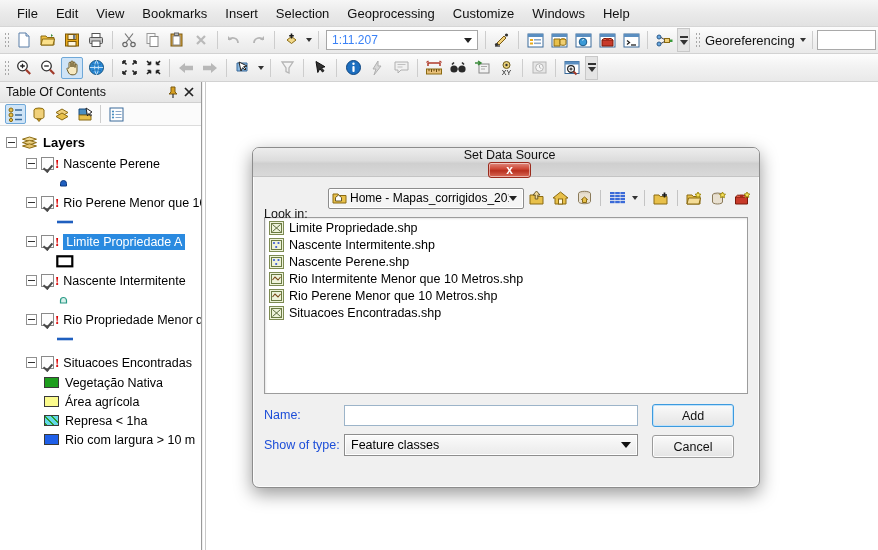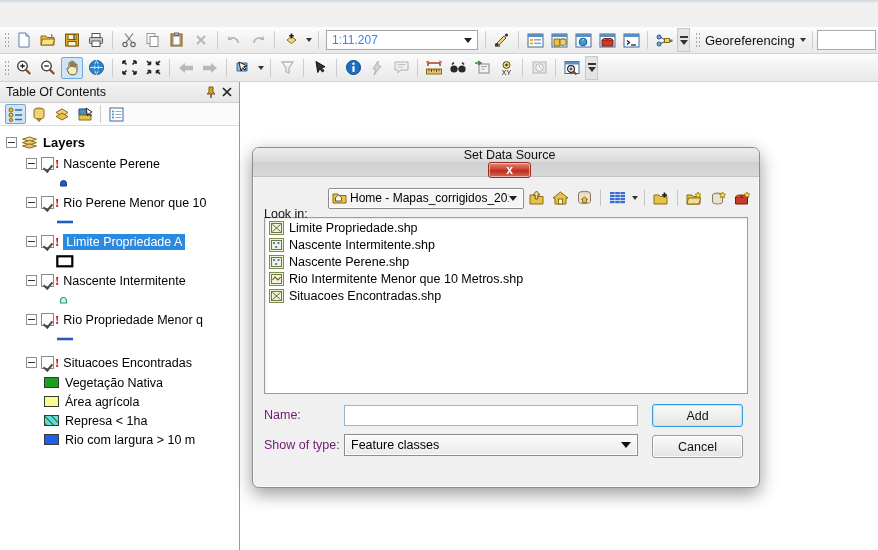--- a/index.html
+++ b/index.html
@@ -65,21 +65,21 @@
   .geo-dd::after { content:""; border-left:3.5px solid transparent;border-right:3.5px solid transparent;border-top:4px solid #333; }
   .geo-combo { height:20px; background:#fff; border:1px solid #a9a9a9; flex:1; min-width:20px; margin-right:2px; }
 
   .overflow-btn { width:13px; height:24px; flex:none; display:flex; flex-direction:column;
       align-items:center; justify-content:center; background:#e4e4e4; border:1px solid #c8c8c8; margin:0 1px;}
   .overflow-btn .bar { width:8px; height:2px; background:#333; margin-bottom:2px; }
   .overflow-btn .tri { border-left:4px solid transparent;border-right:4px solid transparent;border-top:5px solid #333; }
 
   
   .toc {
-    position:absolute; left:0; top:82px; width:240px; height:468px;
+    position:absolute; left:0; top:82px; width:202px; height:468px;
     background:#ffffff; border-right:1px solid #9a9a9a;
     display:flex; flex-direction:column;
   }
   .toc-title {
     height:21px; background: linear-gradient(to bottom,#f3f3f3,#e6e6e6);
     border-bottom:1px solid #d0d0d0;
     display:flex; align-items:center; padding:0 4px 0 6px; flex:none;
   }
   .toc-title .t { flex:1; font-size:12.5px; color:#111; }
   .toc-title .ic { width:16px;height:16px; display:flex;align-items:center;justify-content:center;
@@ -168,47 +168,59 @@
   }
   .frow { display:flex; align-items:flex-start; height:17px; }
   .ficon { width:15px;height:14px; margin-right:5px; flex:none;
      border:1px solid #7d8b52; background:#eef3da;
      display:flex;align-items:center;justify-content:center; }
   .fname { font-size:12.5px; color:#000; white-space:nowrap; }
 
   .form { margin-top:10px; display:flex; }
   .form-left { flex:1; }
   .frow2 { display:flex; align-items:center; height:22px; margin-bottom:8px; }
-  .frow2 .lab { width:80px; font-size:12.5px; color:#701a75; flex:none; }
+  .frow2 .lab { width:80px; font-size:12.5px; color:#1d4ed8; flex:none; }
   .txtinput { flex:1; height:21px; background:#fff; border:1px solid #9cb4c9;
       box-shadow: 0 0 0 1px #fff inset; }
   .selinput { flex:1; height:22px; background:linear-gradient(to bottom,#fbfbfb,#eaeaea);
       border:1px solid #8d8d8d; display:flex; align-items:center; padding:0 3px 0 6px;
       font-size:12.5px; color:#000; box-shadow: 0 0 0 1px #fff inset; }
   .selinput .v { flex:1; }
   .selinput .dd::after { content:""; display:block; border-left:5px solid transparent;
       border-right:5px solid transparent; border-top:6px solid #111; margin-right:3px; }
   .form-right { width:96px; flex:none; margin-left:14px; }
-  .btn { width:91px; height:23px; margin-bottom:8px;
+  .btn { width:82px; height:23px; margin-bottom:8px;
      background:linear-gradient(to bottom,#fafafa,#e4e4e4);
      border:1px solid #9b9b9b; border-radius:3px;
      display:flex; align-items:center; justify-content:center;
      font-size:12.5px; color:#111;
      box-shadow: 0 0 0 1px rgba(255,255,255,.85) inset; }
   .btn.default { border:1px solid #3c9ade; box-shadow: 0 0 0 1px #bfe2fb inset; }
 
   
   svg { display:block; }
 </style>
 </head>
 <body>
 
 <div id="app">
   <div class="topstrip"></div>
 
+  <div class="menubar">
+    <div class="menu-item">File</div>
+    <div class="menu-item">Edit</div>
+    <div class="menu-item">View</div>
+    <div class="menu-item">Bookmarks</div>
+    <div class="menu-item">Insert</div>
+    <div class="menu-item">Selection</div>
+    <div class="menu-item">Geoprocessing</div>
+    <div class="menu-item">Customize</div>
+    <div class="menu-item">Windows</div>
+    <div class="menu-item">Help</div>
+  </div>
 
   <div class="toolbar" id="toolbar1">
     <div class="grip"></div>
 
     <div class="tb-btn">
       <svg width="16" height="16" viewBox="0 0 16 16">
           <path d="M3 1h7l3 3v11H3z" fill="#fff" stroke="#5a7fa8"></path>
           <path d="M10 1v3h3" fill="#dce8f5" stroke="#5a7fa8"></path>
         </svg>
     </div>
@@ -833,20 +845,29 @@
         <div class="frow">
           <span class="ficon">
             <svg width="11" height="10" viewBox="0 0 11 10">
                 <rect x="0.5" y="0.5" width="10" height="9" fill="#eef3da" stroke="#6a7a42"></rect>
                 <path d="M1.5 6l2.5-3 3 3 2.5-3" stroke="#7a4a1a" stroke-width="1.1" fill="none"></path>
               </svg>
           </span>
           <span class="fname">Rio Intermitente Menor que 10 Metros.shp</span>
         </div>
 
+        <div class="frow">
+          <span class="ficon">
+            <svg width="11" height="10" viewBox="0 0 11 10">
+                <rect x="0.5" y="0.5" width="10" height="9" fill="#eef3da" stroke="#6a7a42"></rect>
+                <path d="M1.5 6l2.5-3 3 3 2.5-3" stroke="#7a4a1a" stroke-width="1.1" fill="none"></path>
+              </svg>
+          </span>
+          <span class="fname">Rio Perene Menor que 10  Metros.shp</span>
+        </div>
 
         <div class="frow">
           <span class="ficon">
             <svg width="11" height="10" viewBox="0 0 11 10">
                 <rect x="0.5" y="0.5" width="10" height="9" fill="#eef3da" stroke="#6a7a42"></rect>
                 <path d="M1.5 1.5l8 7M9.5 1.5l-8 7" stroke="#4a5a2a" stroke-width=".9"></path>
               </svg>
           </span>
           <span class="fname">Situacoes Encontradas.shp</span>
         </div>

